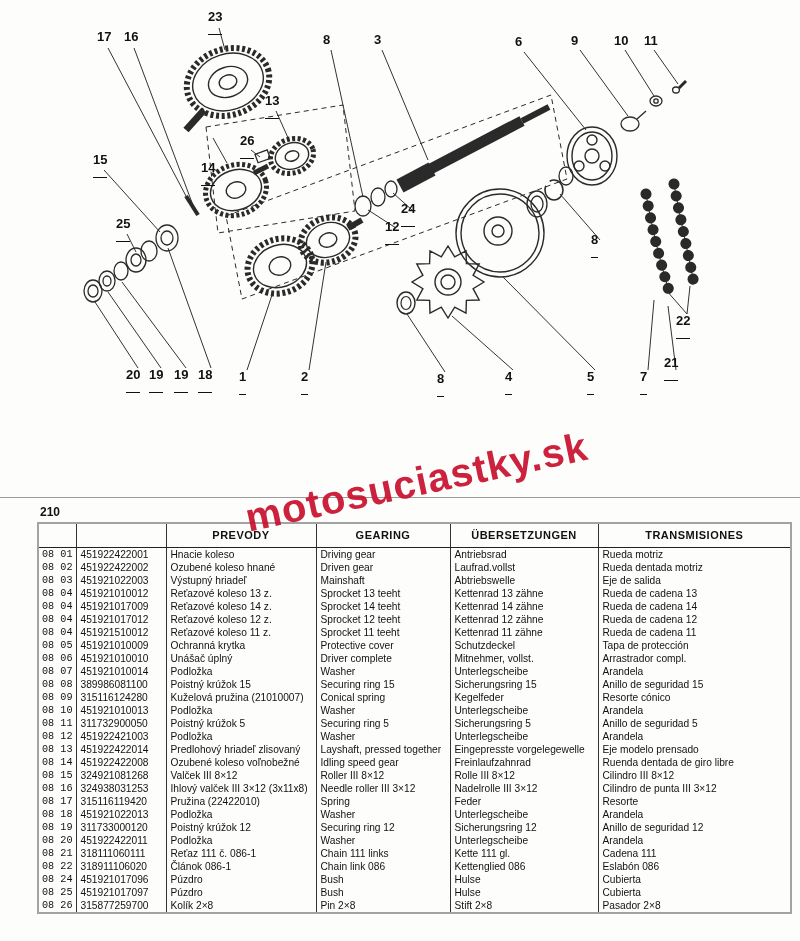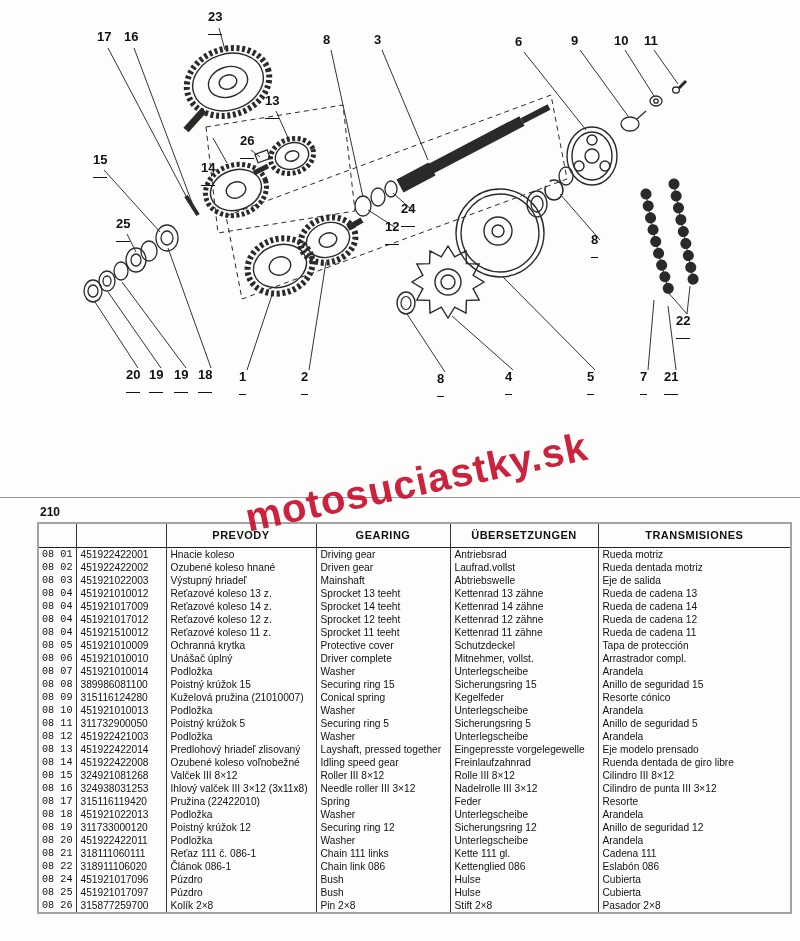--- a/index.html
+++ b/index.html
@@ -230,21 +230,21 @@
         <span class="callout u" style="left: 126px; top: 368px;">20</span>
         <span class="callout u" style="left: 149px; top: 368px;">19</span>
         <span class="callout u" style="left: 174px; top: 368px;">19</span>
         <span class="callout u" style="left: 198px; top: 368px;">18</span>
         <span class="callout u" style="left: 239px; top: 370px;">1</span>
         <span class="callout u" style="left: 301px; top: 370px;">2</span>
         <span class="callout u" style="left: 437px; top: 372px;">8</span>
         <span class="callout u" style="left: 505px; top: 370px;">4</span>
         <span class="callout u" style="left: 587px; top: 370px;">5</span>
         <span class="callout u" style="left: 640px; top: 370px;">7</span>
-        <span class="callout u" style="left: 664px; top: 370px;">21</span>
+        <span class="callout u" style="left: 664px; top: 356px;">21</span>
       </div>
   </div>
 
   <div class="rule"></div>
   <div class="pagenum">210</div>
   <div class="watermark" style="color: rgb(200, 16, 46);">motosuciastky.sk</div>
 
   <div class="table-wrap">
     <table class="parts">
       <colgroup>

